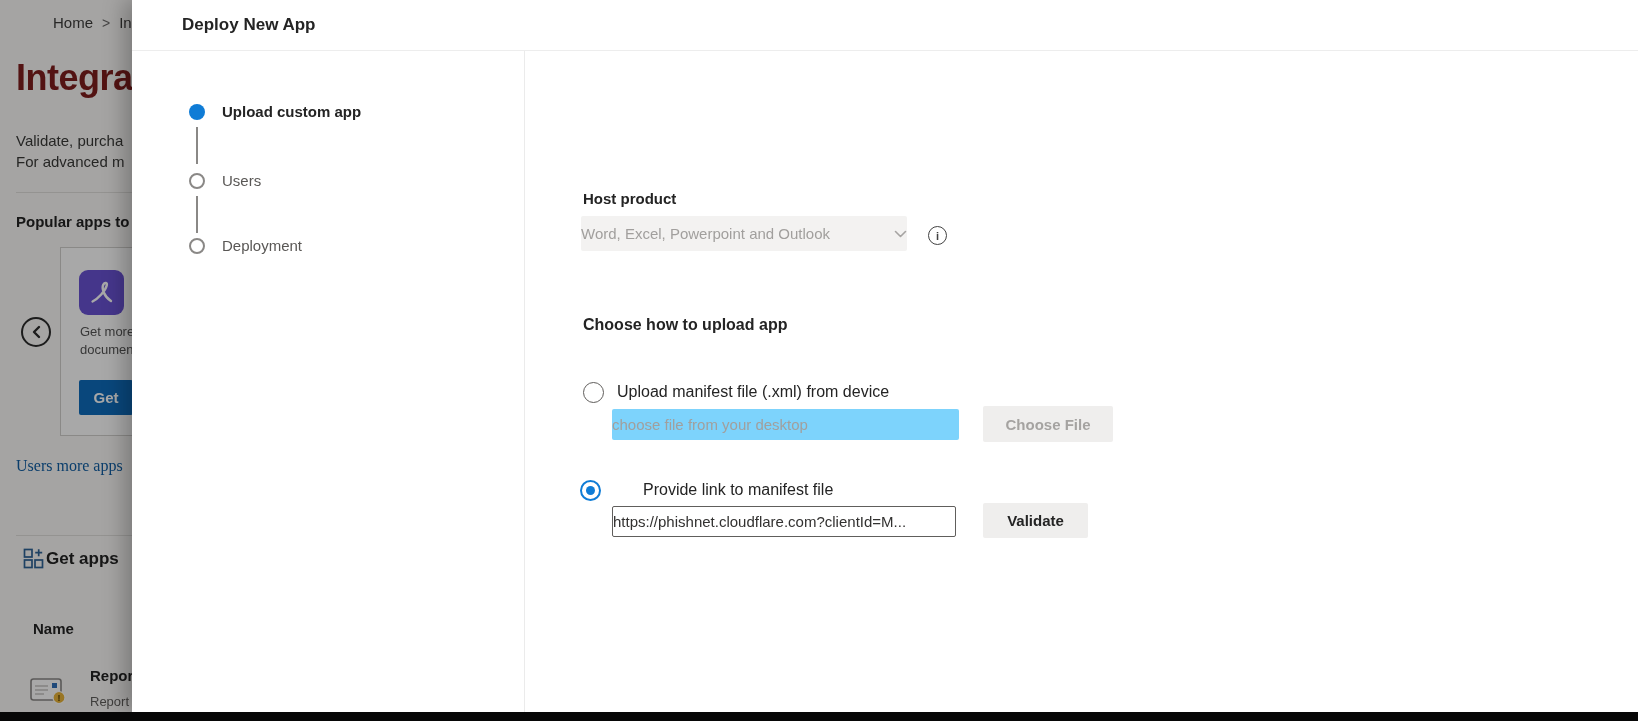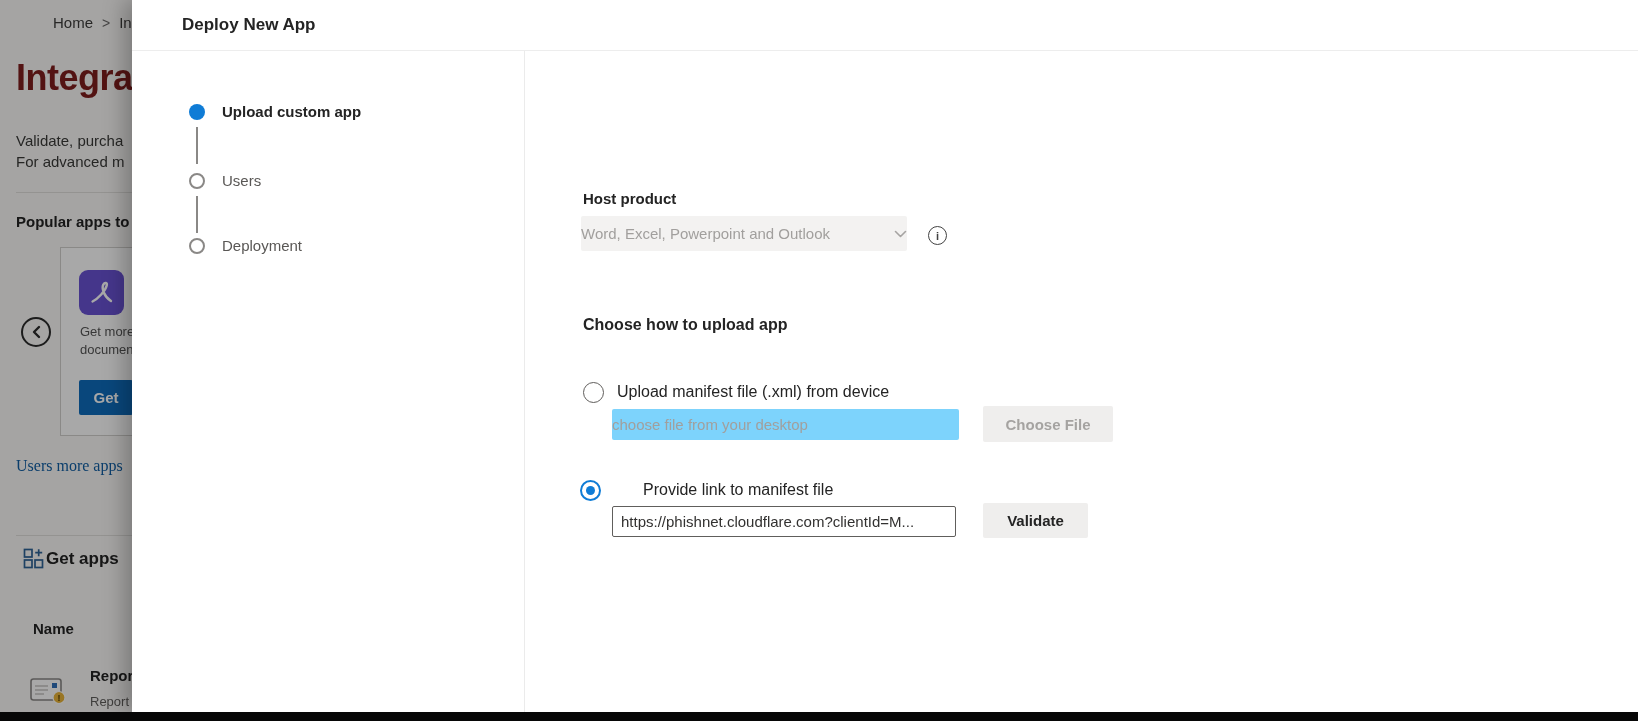--- a/index.html
+++ b/index.html
@@ -56,21 +56,21 @@
 
   .radio { position:absolute; width:21px; height:21px; border-radius:50%; background:#fff; }
   .radio-off { border:1.5px solid #5f5d5b; }
   .radio-on { border:2px solid #0f7cd6; display:flex; align-items:center; justify-content:center; }
   .radio-on::after { content:""; width:9px; height:9px; border-radius:50%; background:#0f7cd6; }
   .radio-label { position:absolute; font-size:16px; color:#242424; white-space:nowrap; }
 
   .txt-input { position:absolute; height:31px; font-family:inherit; font-size:15px; border-radius:2px; }
   #file-input { left:480px; top:409px; width:347px; background:#7dd3fc; border:none; padding:0 0; color:#323130; }
   #file-input::placeholder { color:#a19f9d; opacity:1; }
-  #url-input { left:480px; top:506px; width:344px; background:#fff; border:1px solid #605e5c; padding:0 8px; color:#323130; }
+  #url-input { left:480px; top:506px; width:344px; background:#fff; border:1px solid #605e5c; padding:0 0; color:#323130; }
 
   .gray-btn { position:absolute; border:none; border-radius:2px; background:#efeeed; font-family:inherit; font-size:15px; font-weight:600; }
   #choose-file-btn { left:851px; top:406px; width:130px; height:36px; color:#a5a3a1; }
   #validate-btn { left:851px; top:503px; width:105px; height:35px; color:#242424; font-weight:700; }
 
   #bottom-bar { position:absolute; left:0; right:0; bottom:0; height:9px; background:#070707; z-index:60; }
 </style>
 </head>
 <body>
 

